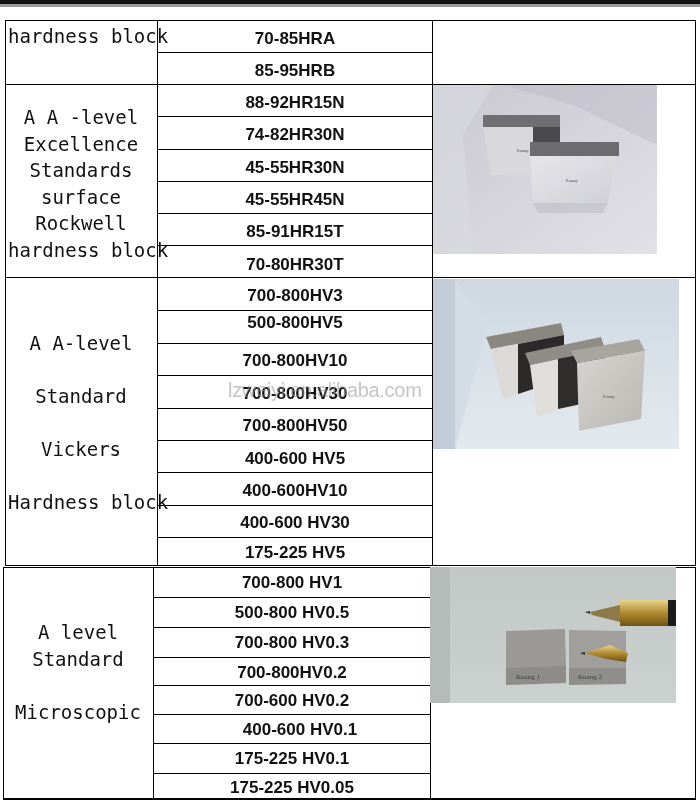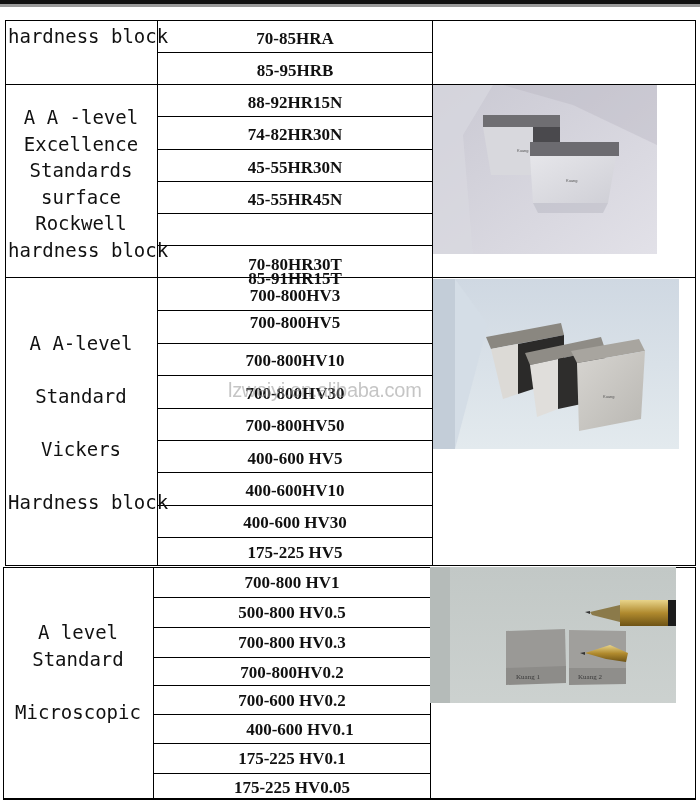--- a/index.html
+++ b/index.html
@@ -15,21 +15,21 @@
   .vline { position: absolute; width: 0; border-left: 1.5px solid #000; }
   .hline { position: absolute; height: 0; border-top: 1.5px solid #000; }
 
   .cat {
     position: absolute; text-align: center;
     font-family: "DejaVu Sans Mono", monospace; font-weight: normal;
     font-size: 19px; color: #111; line-height: 26.5px; white-space: pre;
   }
   .val {
     position: absolute; text-align: center;
-    font-family: Liberation Serif, serif; font-weight: bold;
+    font-family: Liberation Sans, sans-serif; font-weight: bold;
     font-size: 17px; color: #111;
   }
   .photo { position: absolute; overflow: hidden; }
 
   .watermark {
     position: absolute; left: 228px; top: 379px;
     font-family: "Liberation Sans", sans-serif; font-size: 20px;
     color: rgba(150,150,150,0.55); letter-spacing: -0.3px;
     pointer-events: none; white-space: nowrap;
   }
@@ -72,21 +72,21 @@
 <div class="cat" style="left:8px; top:104px; width:146px;">A A -level
 Excellence
 Standards
 surface
 Rockwell
 hardness block</div>
 <div class="val" style="left:158px; top:93px; width:274px;">88-92HR15N</div>
 <div class="val" style="left:158px; top:125px; width:274px;">74-82HR30N</div>
 <div class="val" style="left:158px; top:158px; width:274px;">45-55HR30N</div>
 <div class="val" style="left:158px; top:190px; width:274px;">45-55HR45N</div>
-<div class="val" style="left:158px; top:222px; width:274px;margin-top:47px;">85-91HR15T</div>
+<div class="val" style="left:158px; top:222px; width:274px;">85-91HR15T</div>
 <div class="val" style="left:158px; top:255px; width:274px;">70-80HR30T</div>
 
 <div class="photo" style="left:433px; top:85px; width:224px; height:169px;">
   <svg width="224" height="169" viewBox="0 0 224 169">
     <defs>
       <linearGradient id="bg1" x1="0" y1="0" x2="1" y2="1">
         <stop offset="0" stop-color="#c9c8d2"></stop>
         <stop offset="1" stop-color="#e2e1e8"></stop>
       </linearGradient>
       <linearGradient id="face1" x1="0" y1="0" x2="1" y2="1">
@@ -111,21 +111,21 @@
 </div>
 
 <div class="cat" style="left:8px; top:330px; width:146px;">A A-level
 
 Standard
 
 Vickers
 
 Hardness block</div>
 <div class="val" style="left:158px; top:286px; width:274px;">700-800HV3</div>
-<div class="val" style="left:158px; top:313px; width:274px;">700-800HV5</div>
+<div class="val" style="left:158px; top:313px; width:274px;">500-800HV5</div>
 <div class="val" style="left:158px; top:351px; width:274px;">700-800HV10</div>
 <div class="val" style="left:158px; top:384px; width:274px;">700-800HV30</div>
 <div class="val" style="left:158px; top:416px; width:274px;">700-800HV50</div>
 <div class="val" style="left:158px; top:449px; width:274px;">400-600 HV5</div>
 <div class="val" style="left:158px; top:481px; width:274px;">400-600HV10</div>
 <div class="val" style="left:158px; top:513px; width:274px;">400-600 HV30</div>
 <div class="val" style="left:158px; top:543px; width:274px;">175-225 HV5</div>
 
 <div class="photo" style="left:433px; top:279px; width:246px; height:170px;">
   <svg width="246" height="170" viewBox="0 0 246 170">

